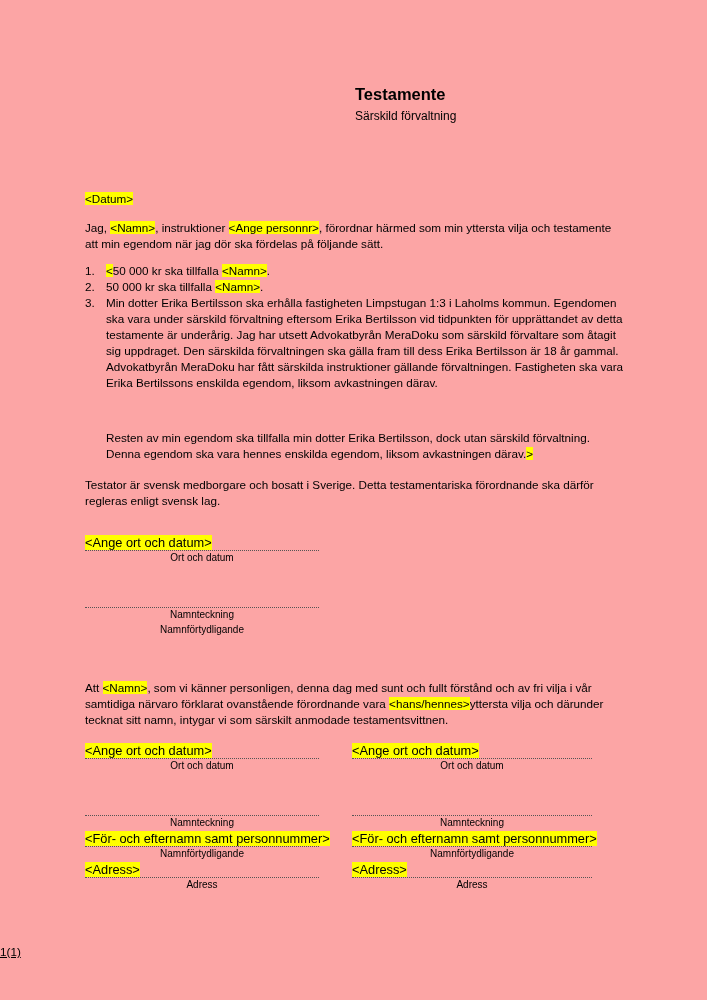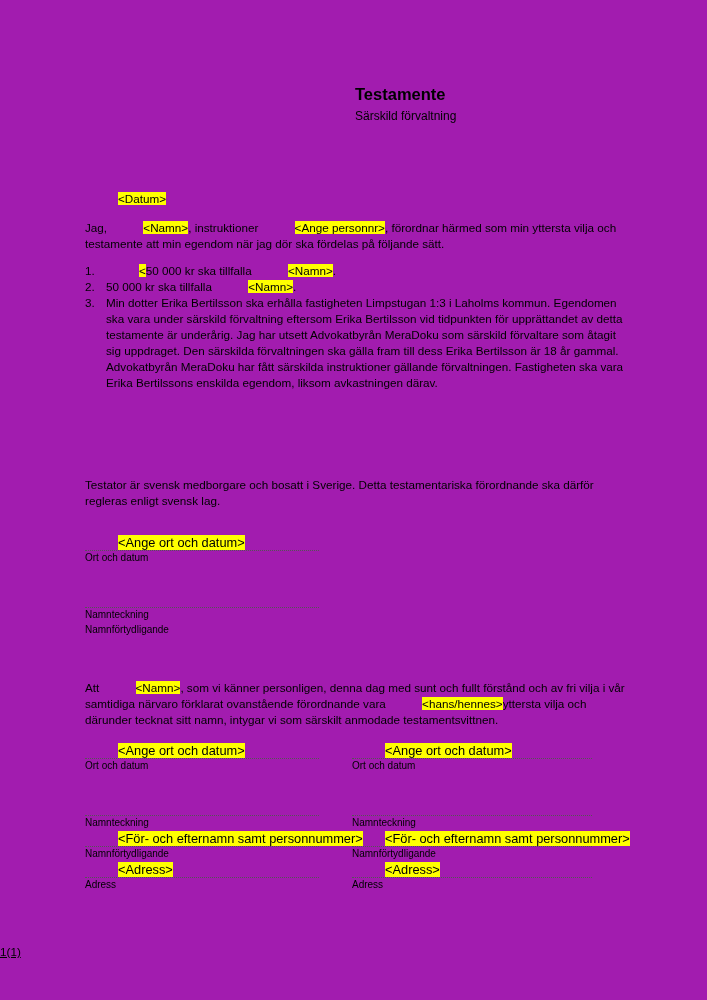--- a/index.html
+++ b/index.html
@@ -3,21 +3,21 @@
 <meta charset="utf-8">
 <style>
   html, body {
     margin: 0; padding: 0;
     background: #ffffff;
   }
   .page {
     position: relative;
     width: 707px;
     height: 1000px;
-    background: #a21caf;
+    background: #fca5a5;
     font-family: "Liberation Sans", sans-serif;
     color: #000000;
     overflow: hidden;
   }
   .doc-header {
     position: absolute;
     left: 355px;
     top: 84px;
   }
   .doc-title {
@@ -28,36 +28,36 @@
   .doc-subtitle {
     font-size: 12px;
     line-height: 15px;
     margin-top: 5px;
   }
   .para {
     position: absolute;
     font-size: 11.7px;
     line-height: 16px;
   }
-  .hl { background: var(--hl, #ffff00); margin-left: 33px; }
+  .hl { background: var(--hl, #ffff00); }
   .datum   { left: 85px;  top: 191px; width: 540px; }
   .opening { left: 85px;  top: 220px; width: 542px; }
   .list {
     position: absolute;
     left: 85px; top: 263px; width: 542px;
     font-size: 11.7px; line-height: 16px;
   }
   .list-item { display: flex; }
   .num { width: 21px; flex: 0 0 21px; }
   .item-text { flex: 1; }
   .residual { left: 106px; top: 430px; width: 519px; }
   .law      { left: 85px;  top: 477px; width: 540px; }
   .witness-para { left: 85px; top: 680px; width: 545px; }
 
-  .sig-block { position: absolute; }
+  .sig-block { position: absolute; text-align: center; }
   .sig-testator { left: 85px;  top: 535px; width: 234px; }
   .sig-witness-1 { left: 85px;  top: 743px; width: 234px; }
   .sig-witness-2 { left: 352px; top: 743px; width: 240px; }
   .field-value {
     border-bottom: 1px dotted #555;
     min-height: 15px;
     display: flex;
     align-items: flex-end;
   }
   .field-value.tall { height: 45px; }
@@ -101,20 +101,21 @@
     <div class="list-item">
       <span class="num">2.</span>
       <span class="item-text"><span>50 000 kr ska tillfalla </span><span class="hl">&lt;Namn&gt;</span><span>.</span></span>
     </div>
     <div class="list-item">
       <span class="num">3.</span>
       <span class="item-text"><span>Min dotter Erika Bertilsson ska erhålla fastigheten Limpstugan 1:3 i Laholms kommun. Egendomen ska vara under särskild förvaltning eftersom Erika Bertilsson vid tidpunkten för upprättandet av detta testamente är underårig. Jag har utsett Advokatbyrån MeraDoku som särskild förvaltare som åtagit sig uppdraget. Den särskilda förvaltningen ska gälla fram till dess Erika Bertilsson är 18 år gammal. Advokatbyrån MeraDoku har fått särskilda instruktioner gällande förvaltningen. Fastigheten ska vara Erika Bertilssons enskilda egendom, liksom avkastningen därav.</span></span>
     </div>
   </div>
 
+  <div class="para residual"><span>Resten av min egendom ska tillfalla min dotter Erika Bertilsson, dock utan särskild förvaltning. Denna egendom ska vara hennes enskilda egendom, liksom avkastningen därav.</span><span class="hl">&gt;</span></div>
 
   <div class="para law">Testator är svensk medborgare och bosatt i Sverige. Detta testamentariska förordnande ska därför regleras enligt svensk lag.</div>
 
   <div class="sig-block sig-testator">
     <div class="field">
       <div class="field-value">
         <span class="hl">&lt;Ange ort och datum&gt;</span>
       </div>
       <div class="field-label">Ort och datum</div>
     </div>

